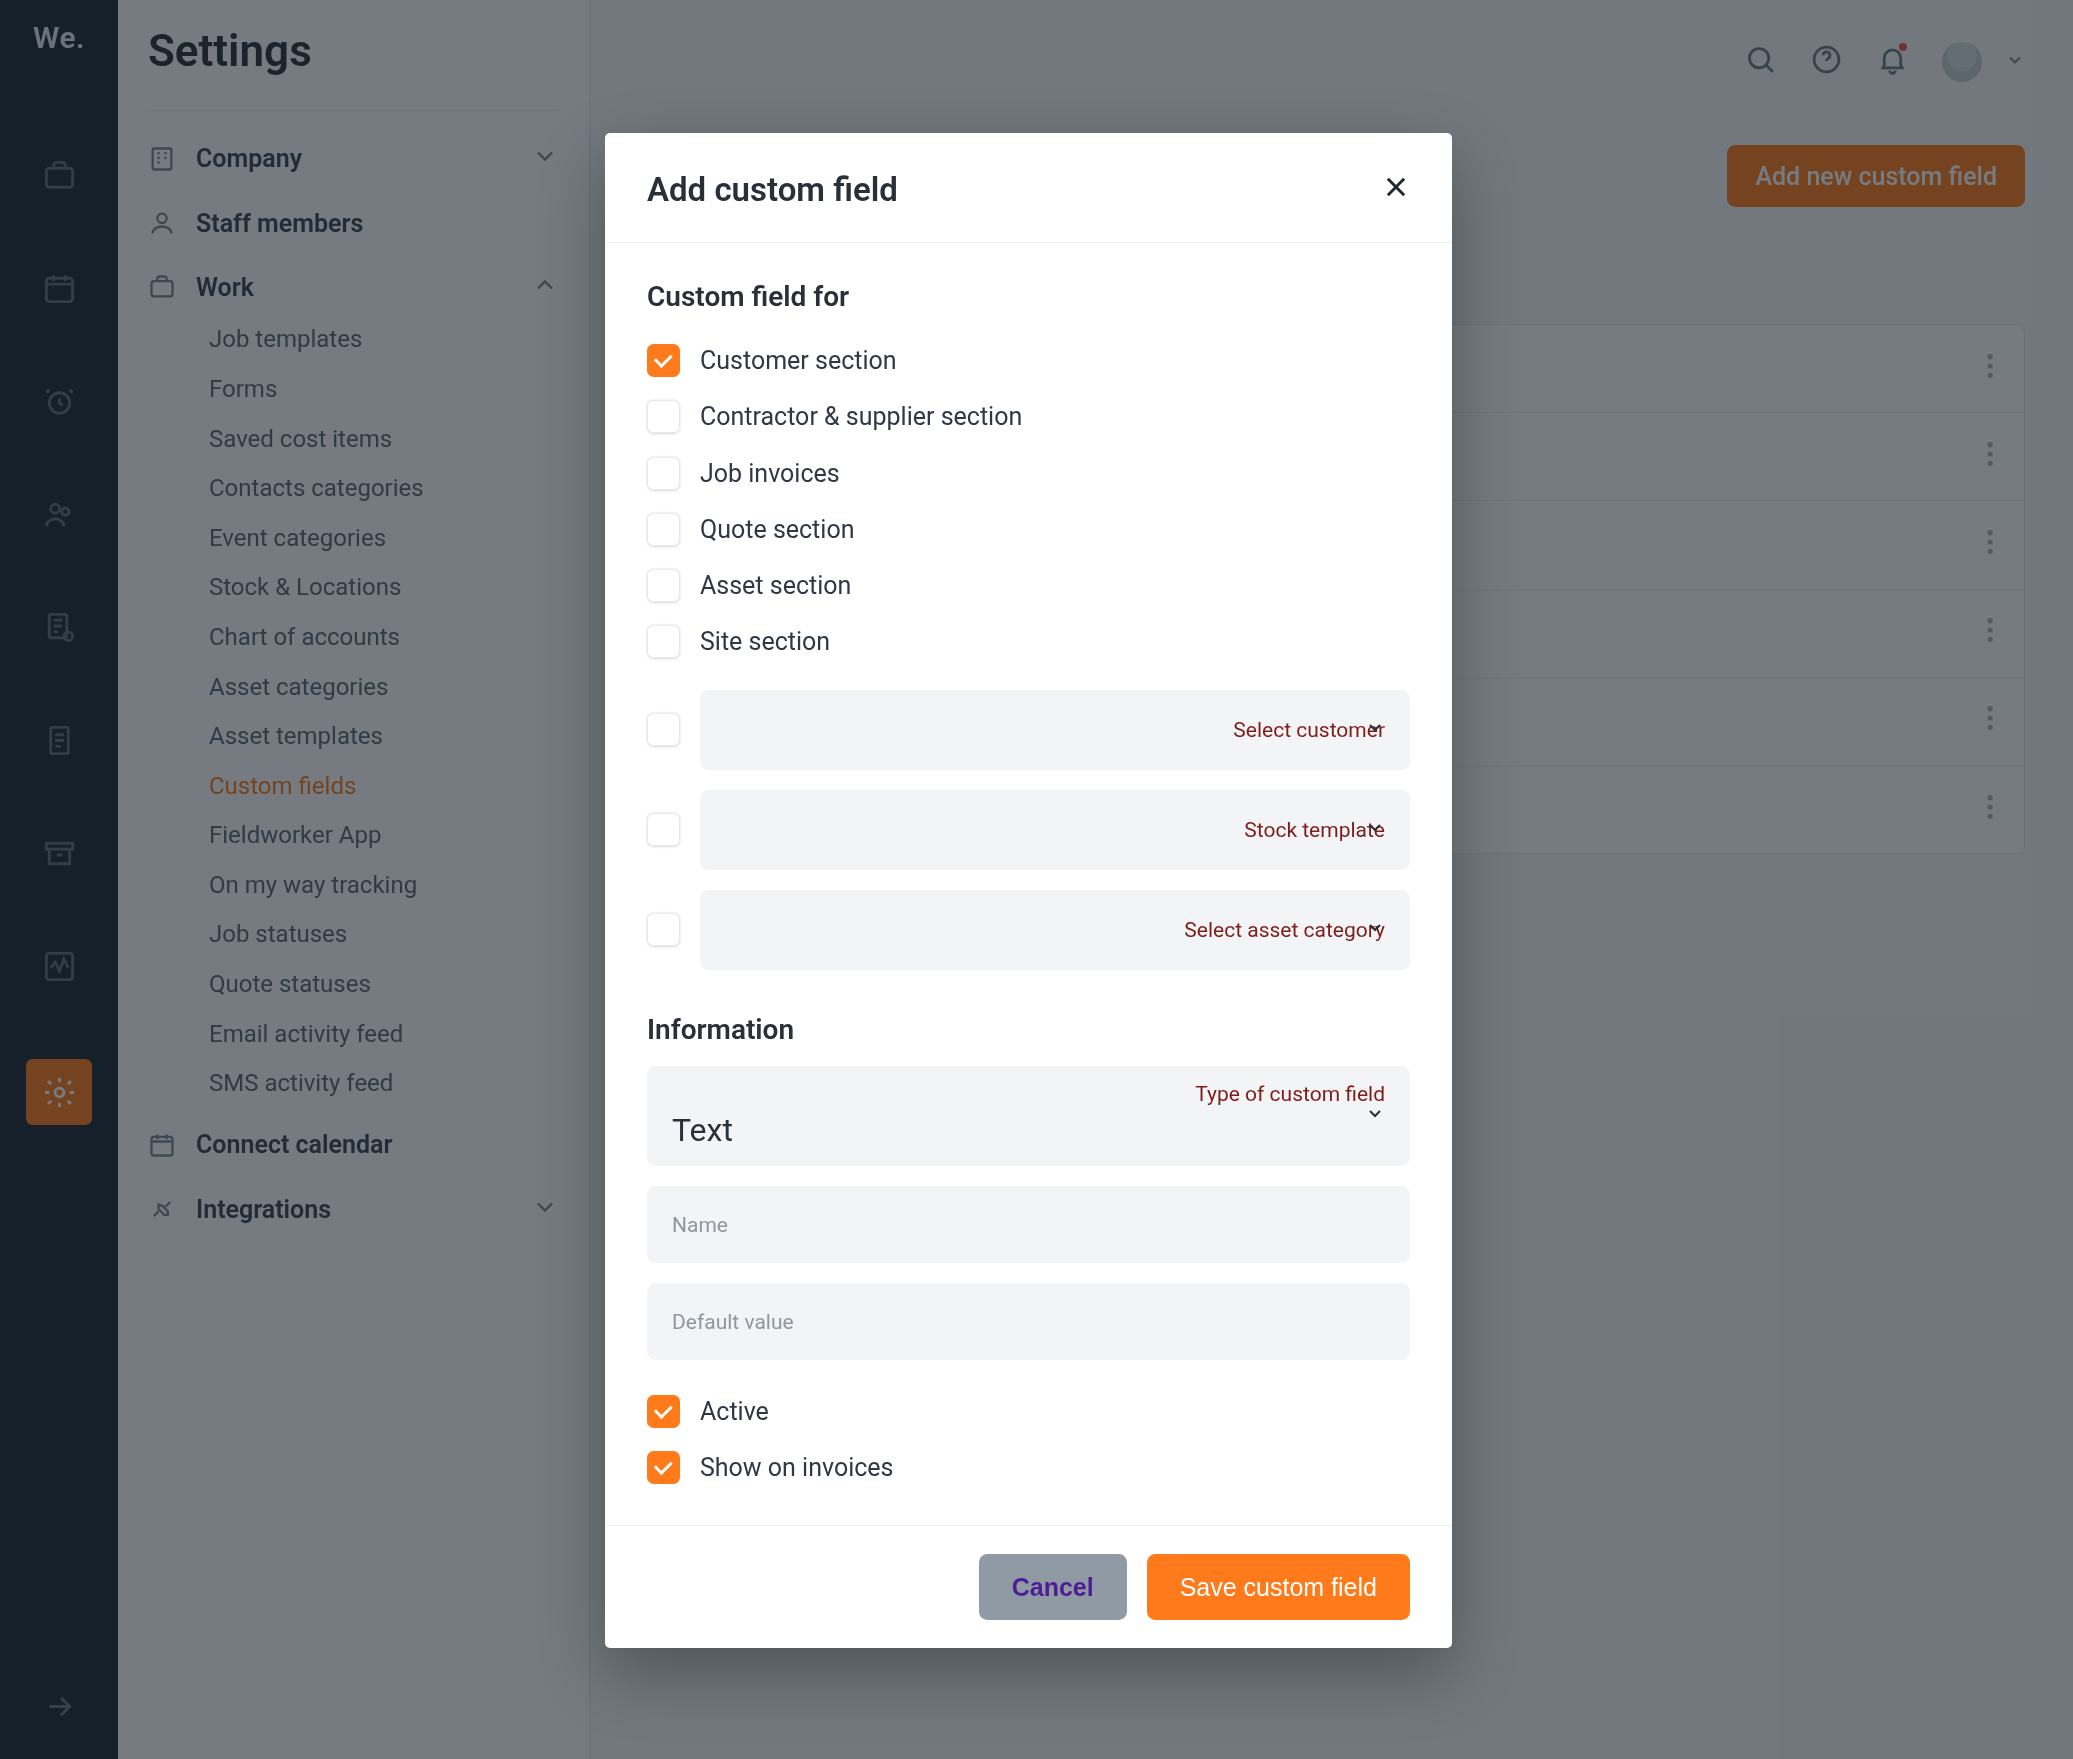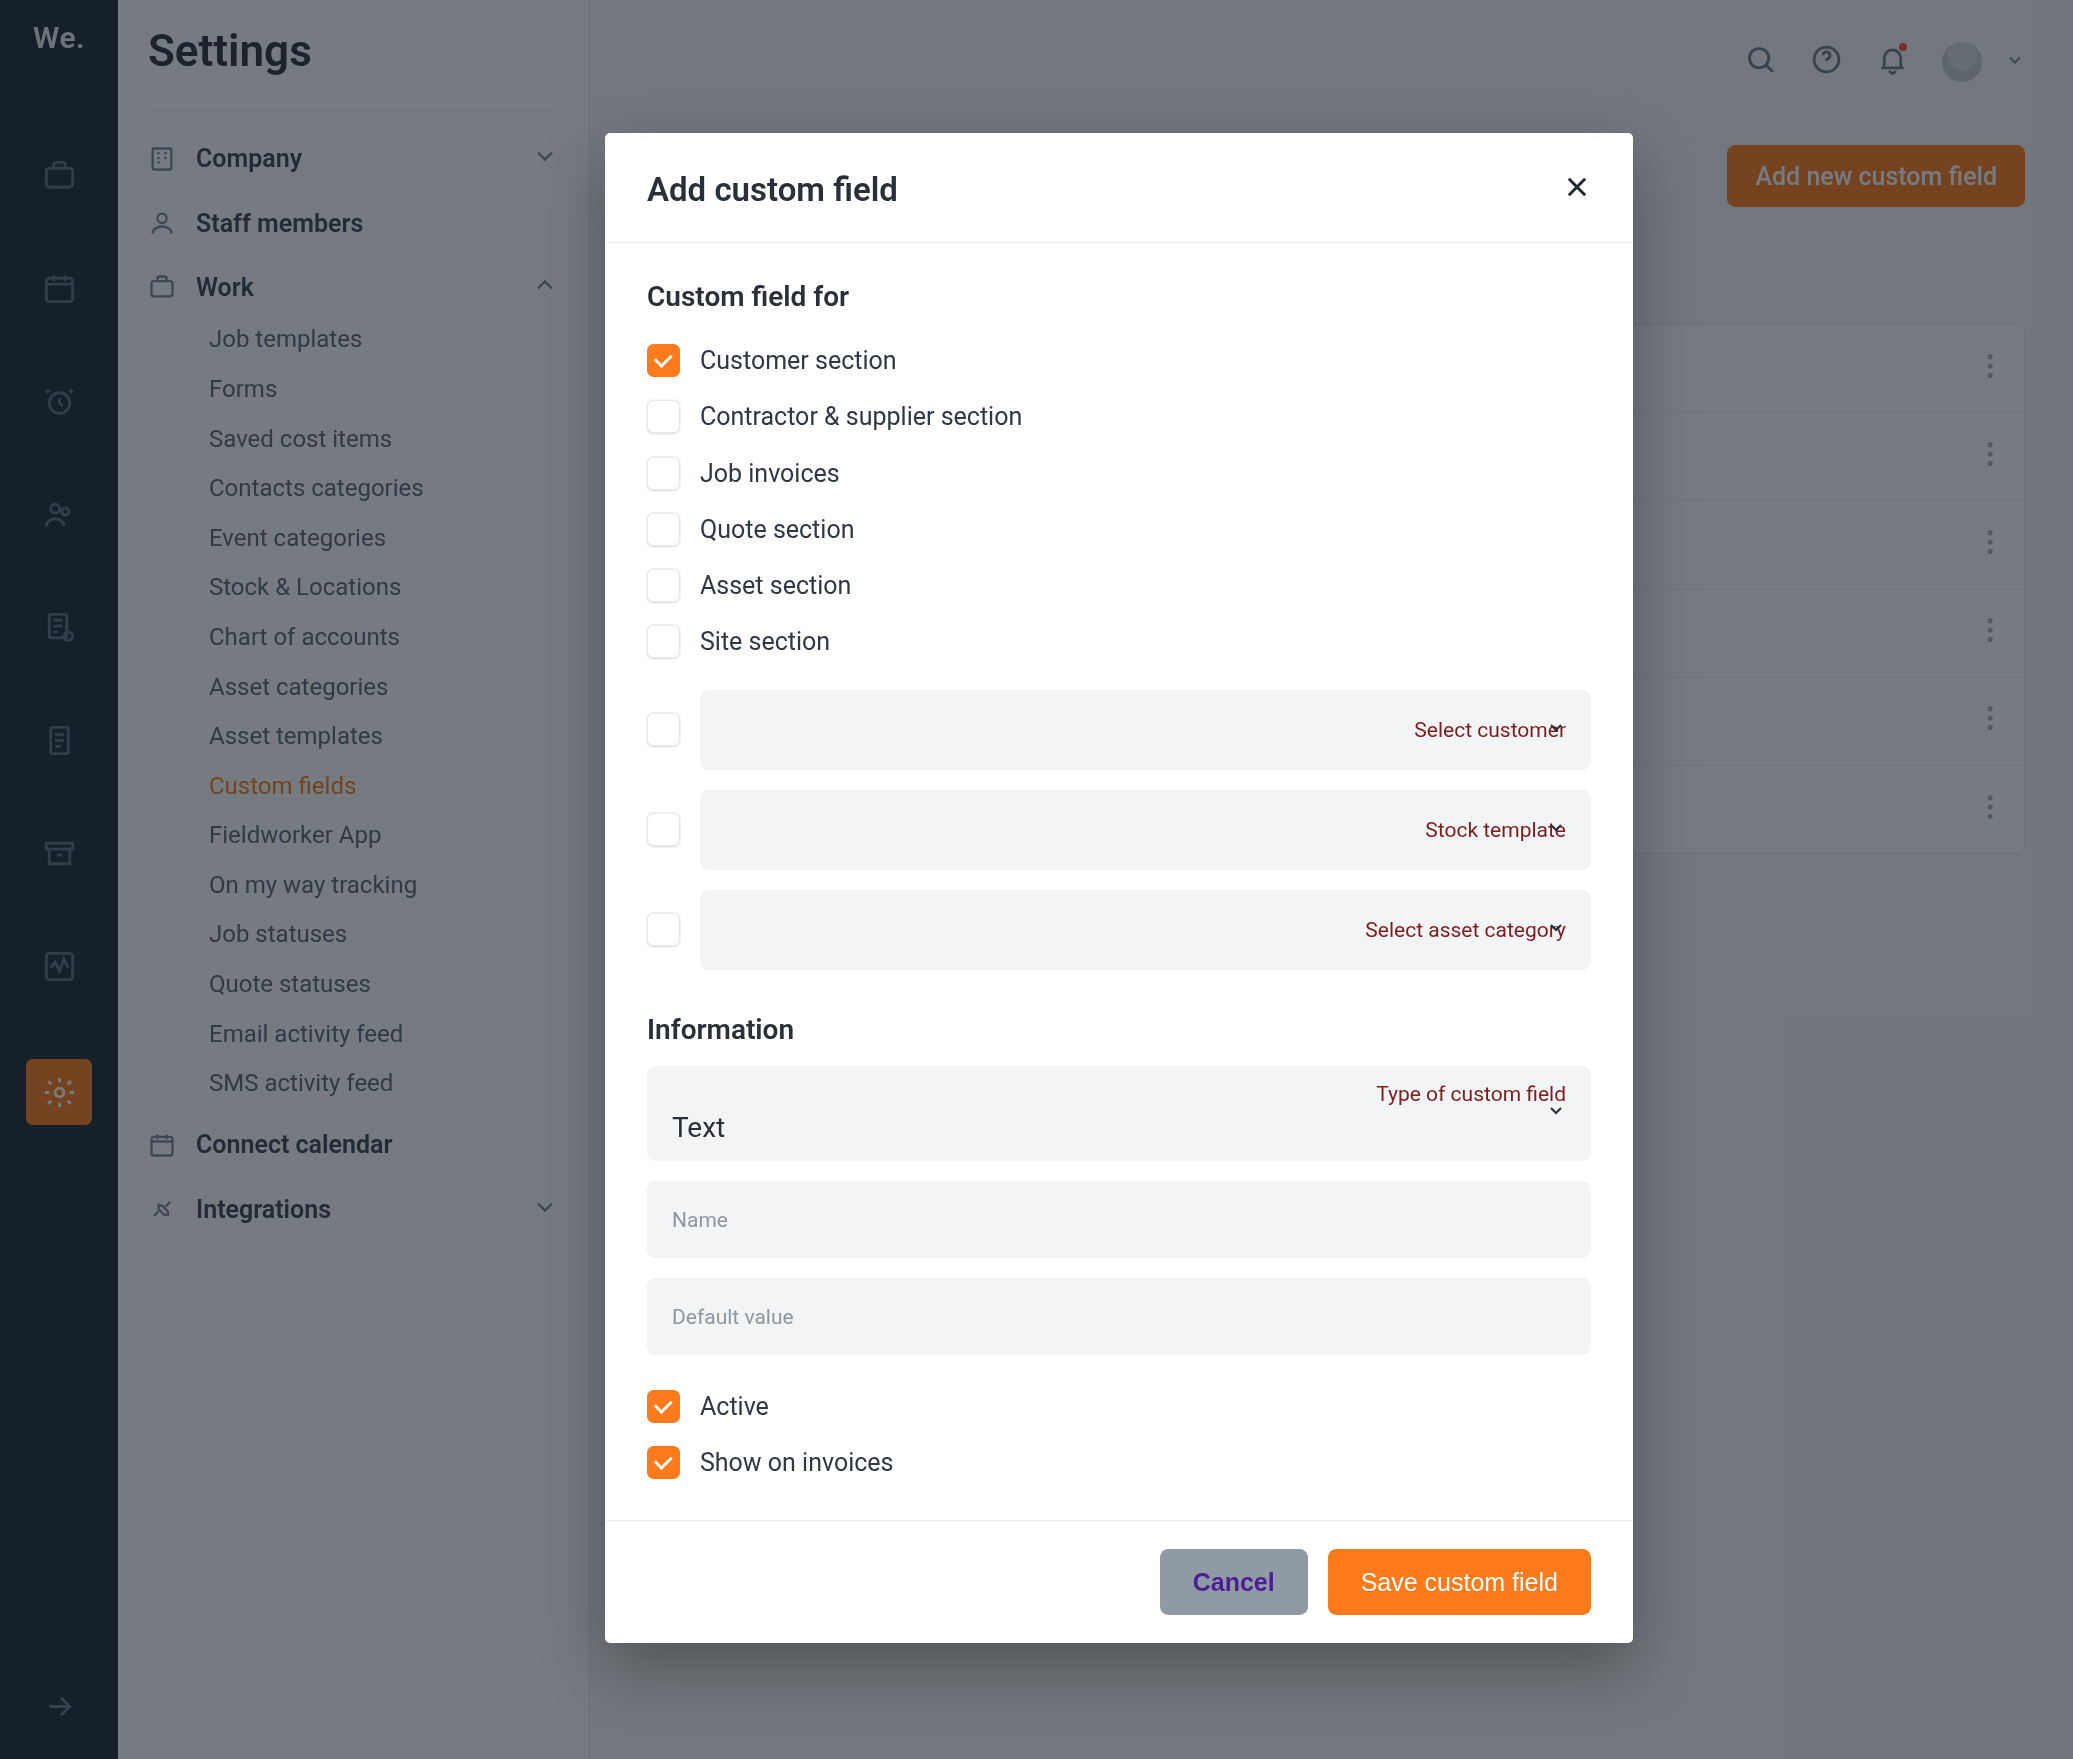--- a/index.html
+++ b/index.html
@@ -106,21 +106,21 @@
   .overlay {
     position:absolute; inset:0;
     background: rgba(18, 27, 37, 0.58);
   }
 
   
   .modal {
     position:absolute;
     left: 605px;
     top: 133px;
-    width: 1028px;
+    width: 847px;
     background:#fff;
     border-radius: 5px;
     box-shadow: 0 25px 66px rgba(0,0,0,0.3);
     display:flex; flex-direction:column;
   }
   .modal-head {
     padding: 37px 42px 33px 42px;
     display:flex; align-items:center;
     border-bottom: 0.8px solid #eceef0;
   }
@@ -149,21 +149,21 @@
   .combo {
     flex:1;
     background:#f3f4f5;
     border-radius:8.3px;
     padding: 16.6px 25px 16.6px 25px;
     position:relative;
     min-height: 80px;
     display:flex; flex-direction:column; justify-content:center;
   }
   .combo .lbl { font-size:21px; color:#7f1d1d;text-align:right; }
-  .combo .val { font-size:28px; color:#2a3039; margin-top:5px;}
+  .combo .val { font-size:32px; color:#2a3039; margin-top:5px;}
   .combo .dd-chev {
     position:absolute; right:25px; top:50%; transform:translateY(-50%);
     color:#2a3039;
   }
   .combo.tall{ min-height:93px;}
 
   .input {
     background:#f3f4f5;
     border-radius:8.3px;
     padding: 25px 25px;

